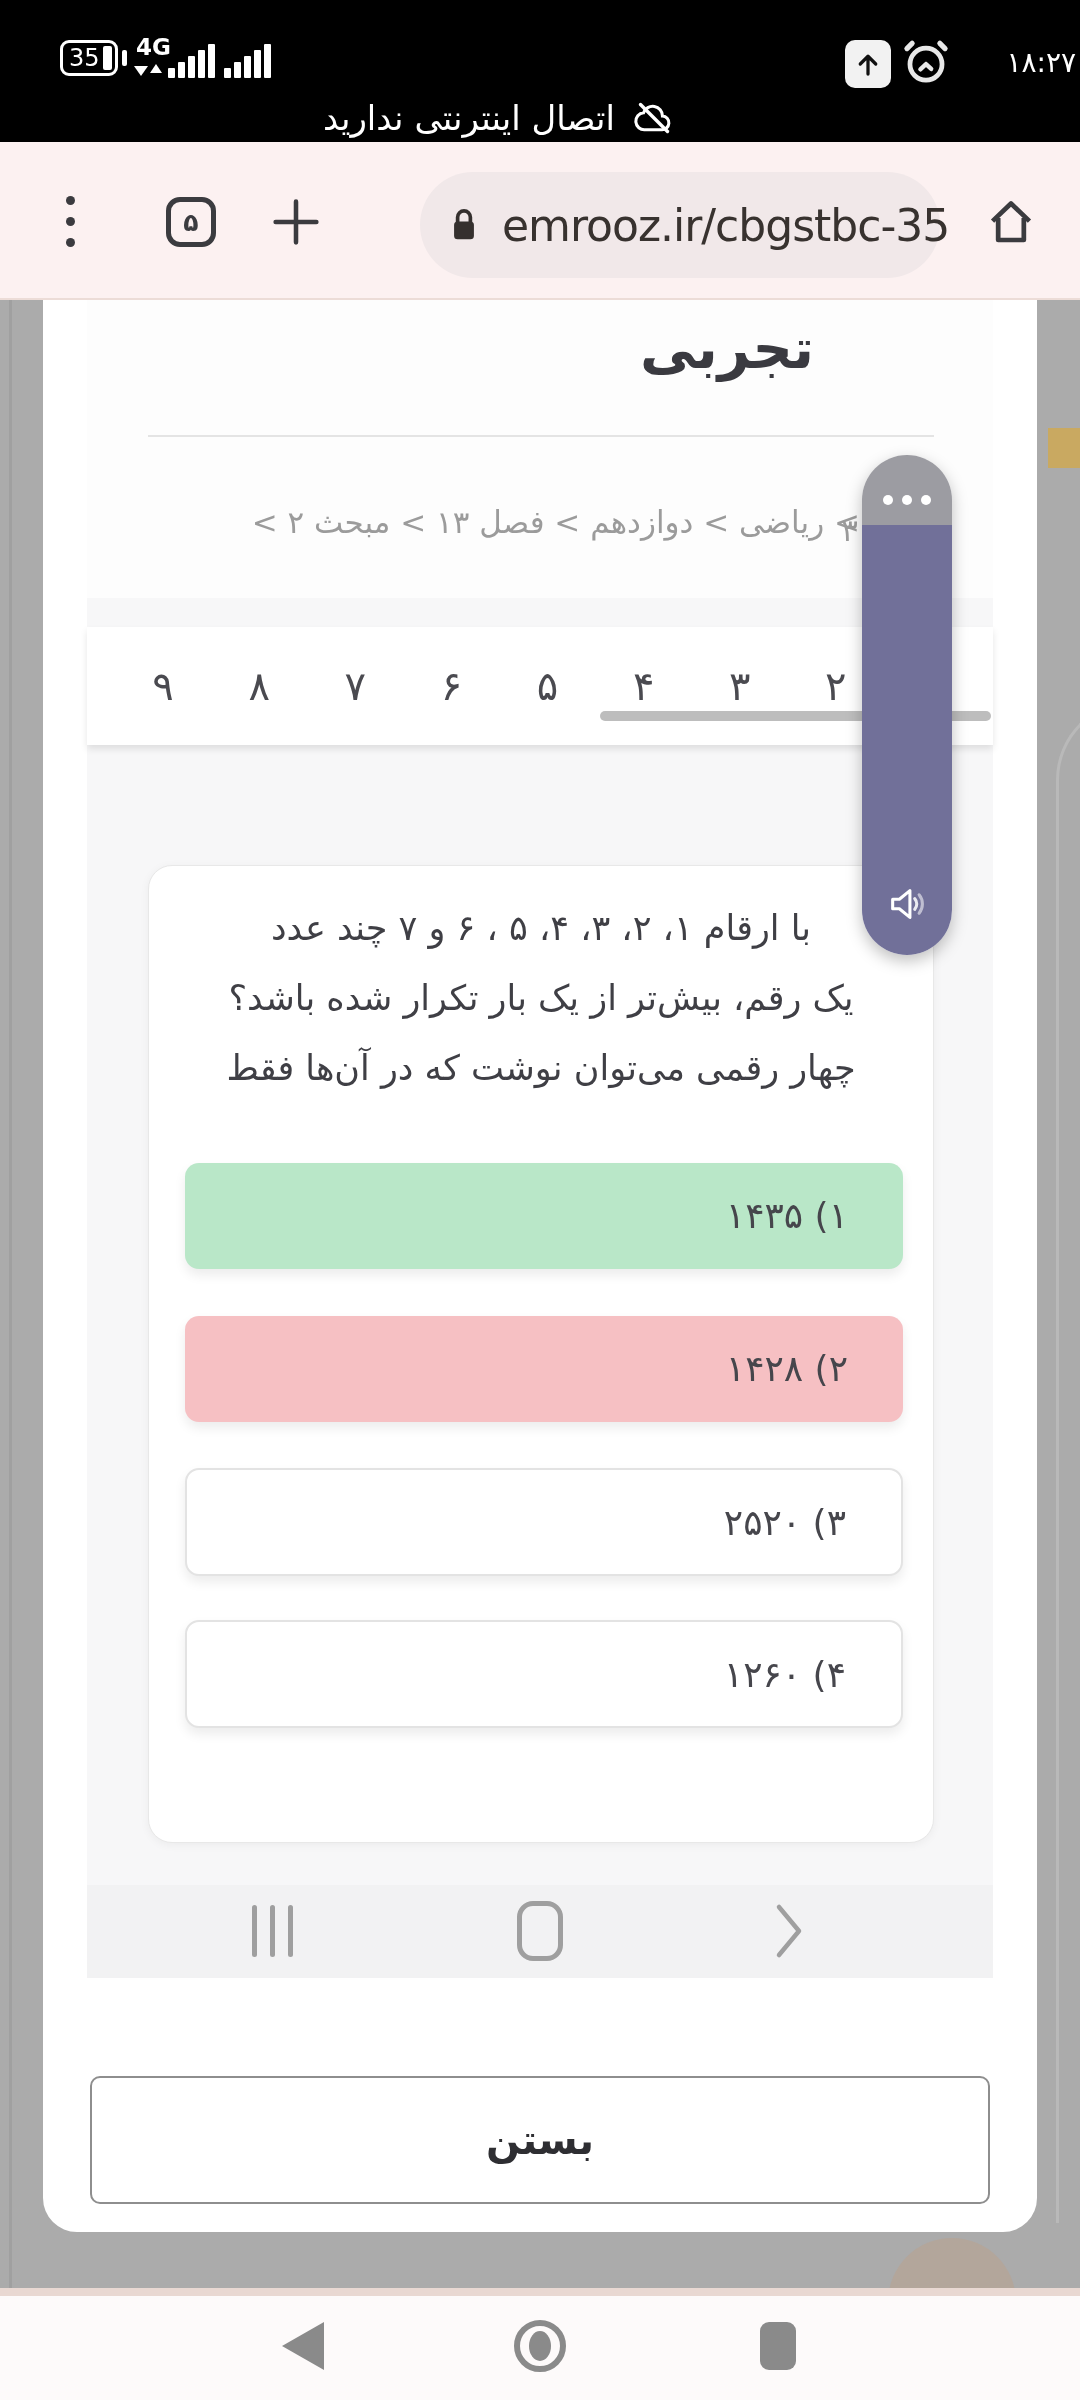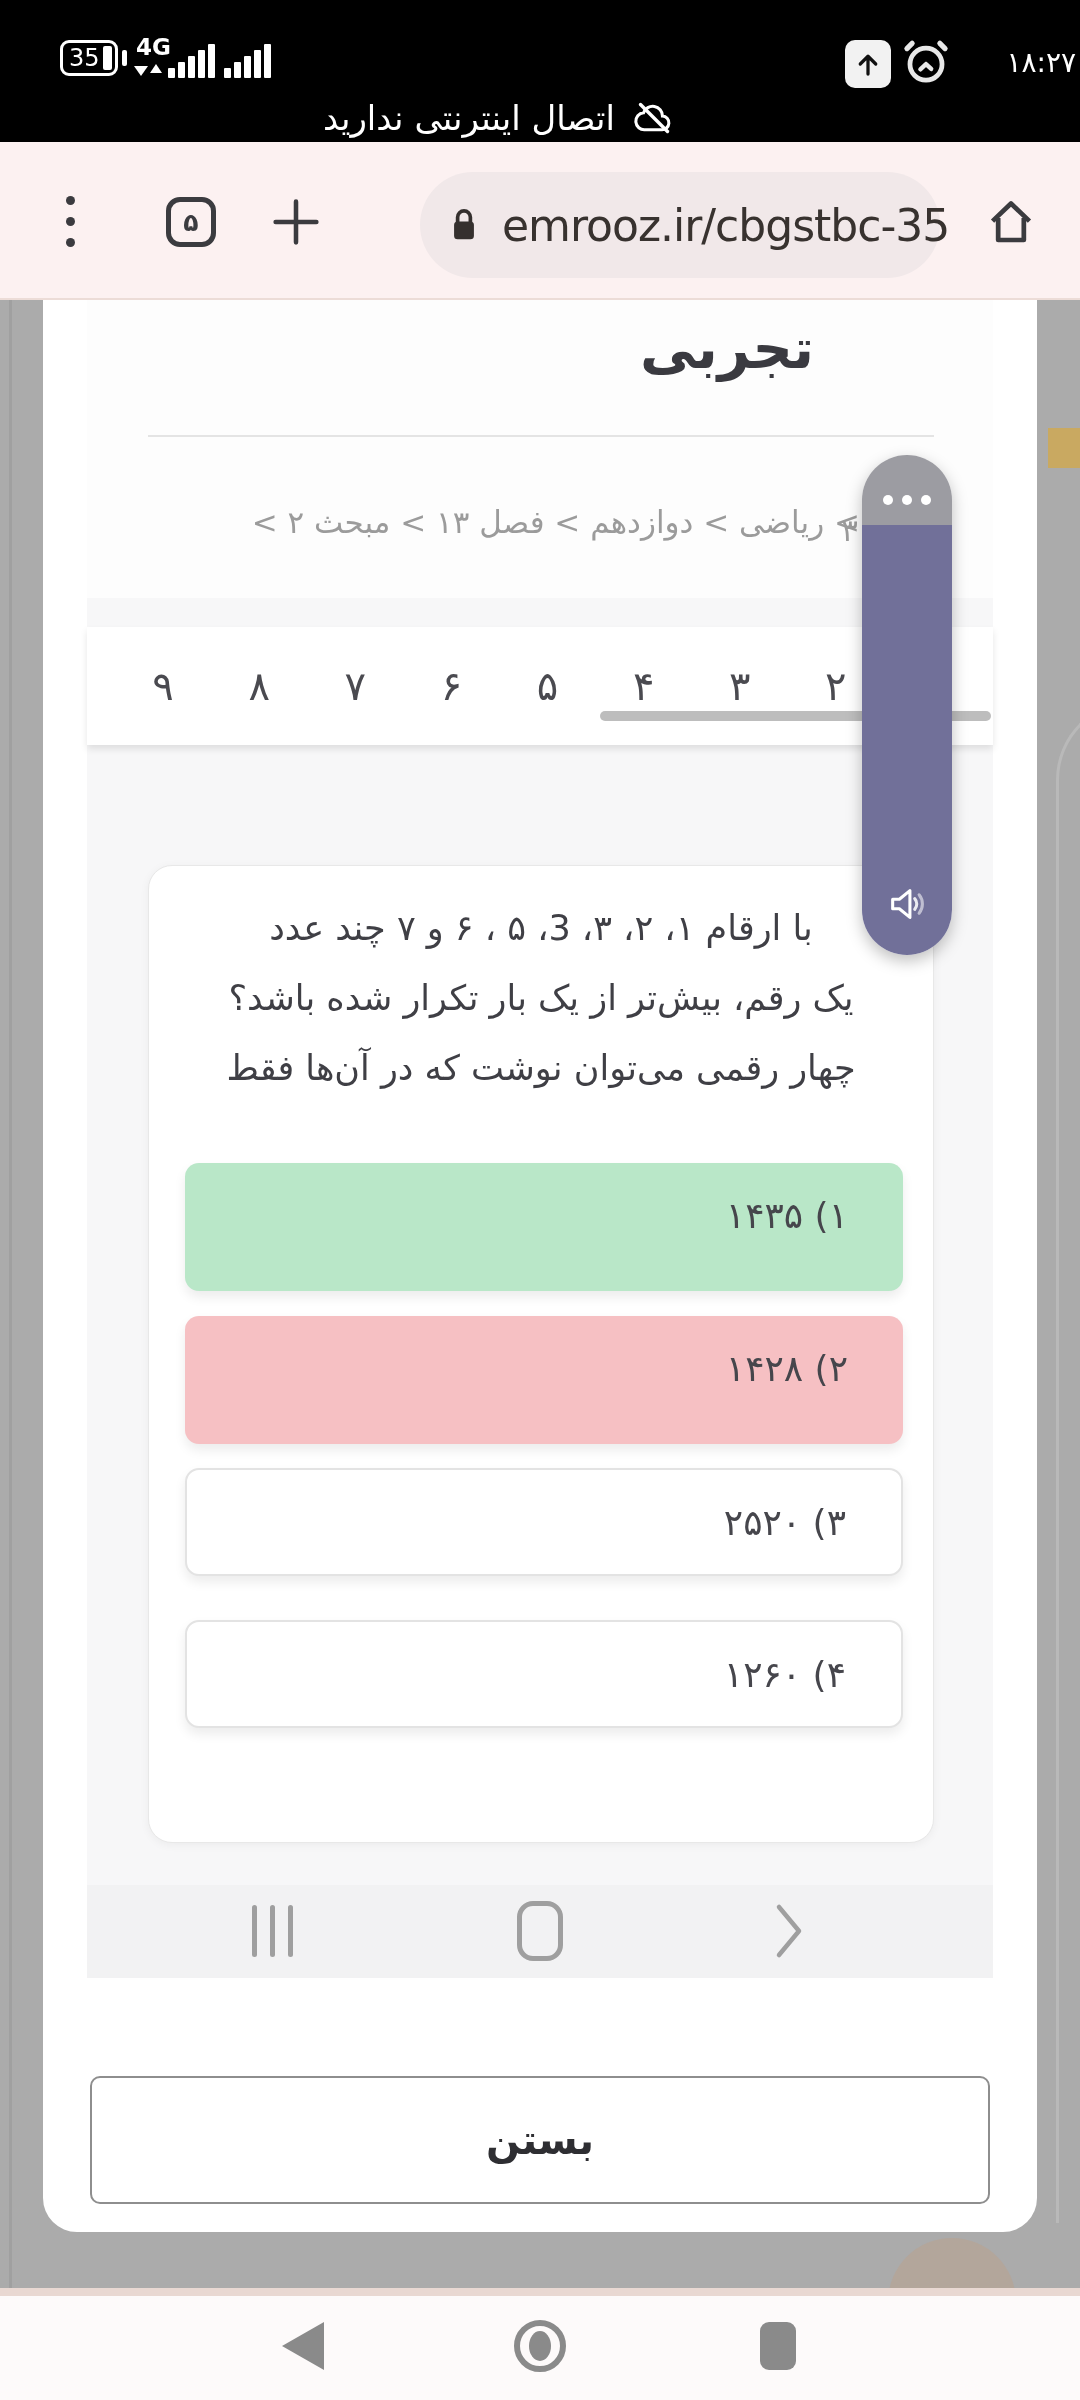--- a/index.html
+++ b/index.html
@@ -34,21 +34,21 @@
   .tab-row{left:115px;top:627px;width:865px;height:118px;display:flex;direction:rtl;}
   .tab-row>div{flex:1;display:flex;align-items:center;justify-content:center;
                font-size:40px;color:#4a4a50;}
   .tab-scrollbar{left:600px;top:711px;width:391px;height:10px;background:#bdbdbd;border-radius:5px;}
 
   
   .q-card{left:148px;top:865px;width:786px;height:978px;background:#ffffff;border:1px solid #e8e8e8;
           border-radius:24px;box-shadow:0 2px 10px rgba(0,0,0,.05);box-sizing:border-box;}
   .q-text{left:168px;top:893px;width:746px;text-align:center;font-size:35px;color:#3f3f45;}
   .q-text div{line-height:70px;}
-  .opt{left:185px;width:718px;height:128px;border-radius:14px;box-sizing:border-box;
+  .opt{left:185px;width:718px;height:106px;border-radius:14px;box-sizing:border-box;
        text-align:right;line-height:106px;padding-right:55px;font-size:36px;color:#46464c;
        box-shadow:0 6px 12px rgba(0,0,0,.08);}
   .opt-correct{top:1163px;background:#b9e7c8;}
   .opt-wrong{top:1316px;background:#f6c0c3;}
   .opt-plain3{top:1468px;height:108px;background:#ffffff;border:2px solid #e3e3e3;}
   .opt-plain4{top:1620px;height:108px;background:#ffffff;border:2px solid #e3e3e3;}
 
   
   .iframe-nav{left:87px;top:1885px;width:906px;height:93px;background:#f2f2f3;}
   .tribar{left:252px;top:1905px;display:flex;gap:13px;}
@@ -138,21 +138,21 @@
     <div>۵</div>
     <div>۶</div>
     <div>۷</div>
     <div>۸</div>
     <div>۹</div>
   </div>
   <div class="abs tab-scrollbar z5"></div>
 
   <div class="abs q-card z4"></div>
   <div class="abs q-text z4">
-    <div class="rtl">با ارقام ۱، ۲، ۳، 3، ۵ ، ۶ و ۷ چند عدد</div>
+    <div class="rtl">با ارقام ۱، ۲، ۳، ۴، ۵ ، ۶ و ۷ چند عدد</div>
     <div class="rtl">یک رقم، بیش‌تر از یک بار تکرار شده باشد؟</div>
     <div class="rtl">چهار رقمی می‌توان نوشت که در آن‌ها فقط</div>
   </div>
   <div class="abs opt opt-correct rtl z4" style="background: rgb(185, 231, 200);">۱) ۱۴۳۵</div>
   <div class="abs opt opt-wrong rtl z4" style="background: rgb(246, 192, 195);">۲) ۱۴۲۸</div>
   <div class="abs opt opt-plain3 rtl z4">۳) ۲۵۲۰</div>
   <div class="abs opt opt-plain4 rtl z4">۴) ۱۲۶۰</div>
 
   <div class="abs iframe-nav z4"></div>
   <div class="abs tribar z5">

